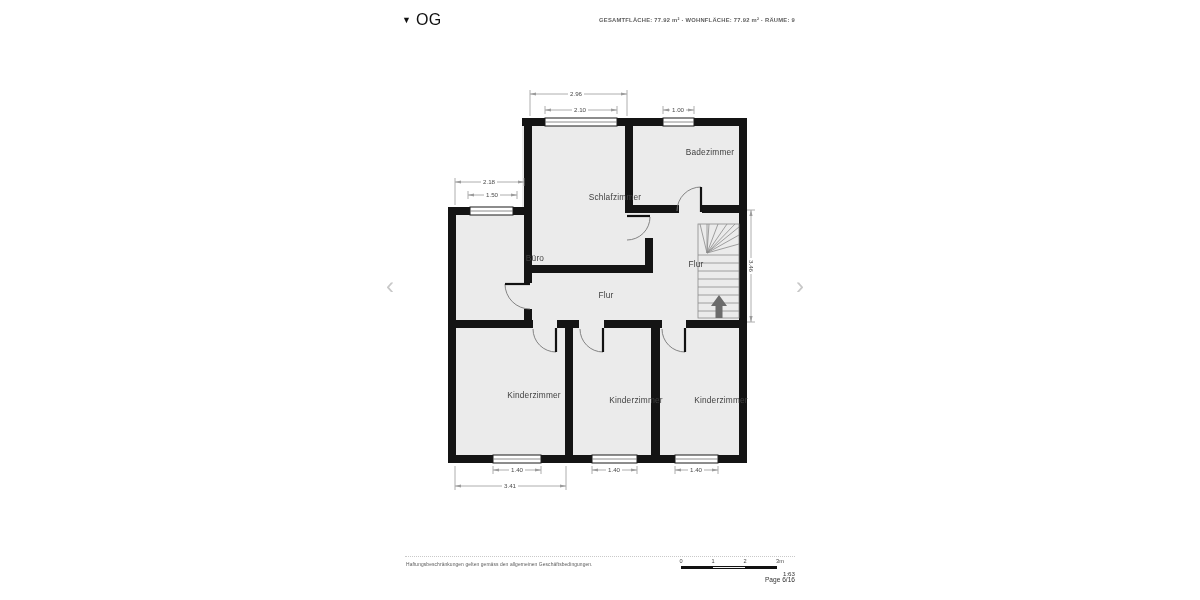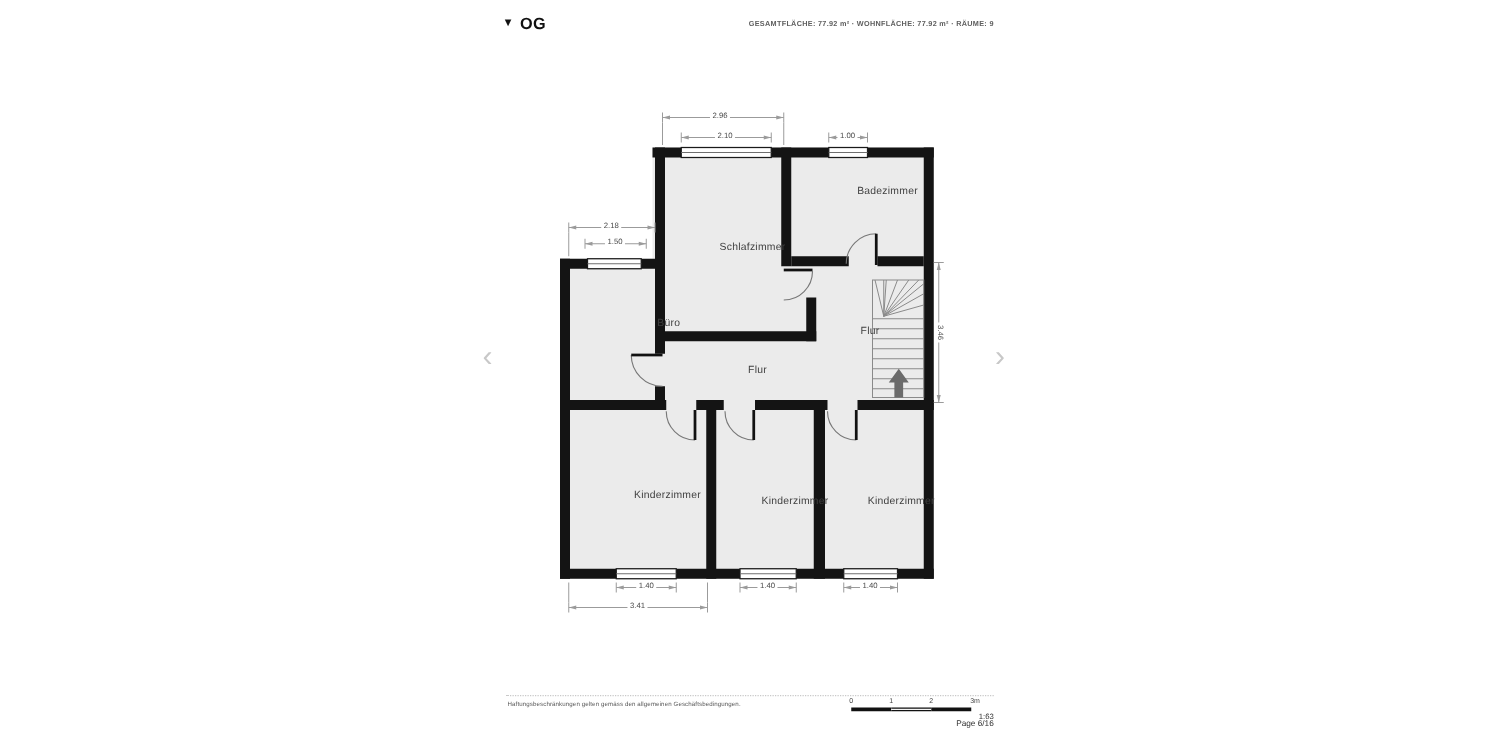--- a/index.html
+++ b/index.html
@@ -2,21 +2,21 @@
 <html><head>
 <meta charset="utf-8">
 <style>
   html,body{margin:0;padding:0;background:#ffffff;}
   body{width:1200px;height:600px;position:relative;overflow:hidden;
        font-family:"Liberation Sans", sans-serif;-webkit-font-smoothing:antialiased;}
   .abs{position:absolute;}
   
   .floor-head{left:402px;top:12px;display:flex;align-items:center;gap:5px;color:#111;}
   .floor-marker{font-size:9px;line-height:1;color:#111;}
-  .floor-label{font-size:13px;font-weight:bold;letter-spacing:.4px;line-height:1;}
+  .floor-label{font-size:16px;font-weight:normal;letter-spacing:.4px;line-height:1;}
   .area-summary{top:17px;right:405px;font-size:5.8px;font-weight:700;color:#5e5e5e;
                 letter-spacing:.25px;white-space:nowrap;}
   
   .chev{top:274px;font-size:24px;font-weight:300;color:#c8c8c8;line-height:1;cursor:pointer;
         user-select:none;}
   .chev.prev{left:386px;}
   .chev.next{left:796px;}
   
   .room-label{transform:translate(-50%,-50%);font-size:8.3px;color:#3f3f3f;
               letter-spacing:.2px;white-space:nowrap;padding-left:48px;}
@@ -201,21 +201,21 @@
     <polygon points="592,470 598,468.4 598,471.6"></polygon>
       <polygon points="637,470 631,468.4 631,471.6"></polygon>
     <polygon points="675,470 681,468.4 681,471.6"></polygon>
       <polygon points="718,470 712,468.4 712,471.6"></polygon>
     <polygon points="455,486 461,484.4 461,487.6"></polygon>
       <polygon points="566,486 560,484.4 560,487.6"></polygon>
   </g>
 </svg>
 
 <span class="abs room-label" style="left:686px;top:152px">Badezimmer</span>
-<span class="abs room-label" style="left:578px;top:197px">Schlafzimmer</span>
+<span class="abs room-label" style="left:591px;top:197px">Schlafzimmer</span>
 <span class="abs room-label" style="left:511px;top:258px">Büro</span>
 <span class="abs room-label" style="left:672px;top:264px">Flur</span>
 <span class="abs room-label" style="left:582px;top:295px">Flur</span>
 <span class="abs room-label" style="left:510px;top:395px">Kinderzimmer</span>
 <span class="abs room-label" style="left:612px;top:400px">Kinderzimmer</span>
 <span class="abs room-label" style="left:697px;top:400px">Kinderzimmer</span>
 
 <span class="abs dim-label" style="left:576px;top:94px">2.96</span>
 <span class="abs dim-label" style="left:580px;top:110px">2.10</span>
 <span class="abs dim-label" style="left:678px;top:110px">1.00</span>

